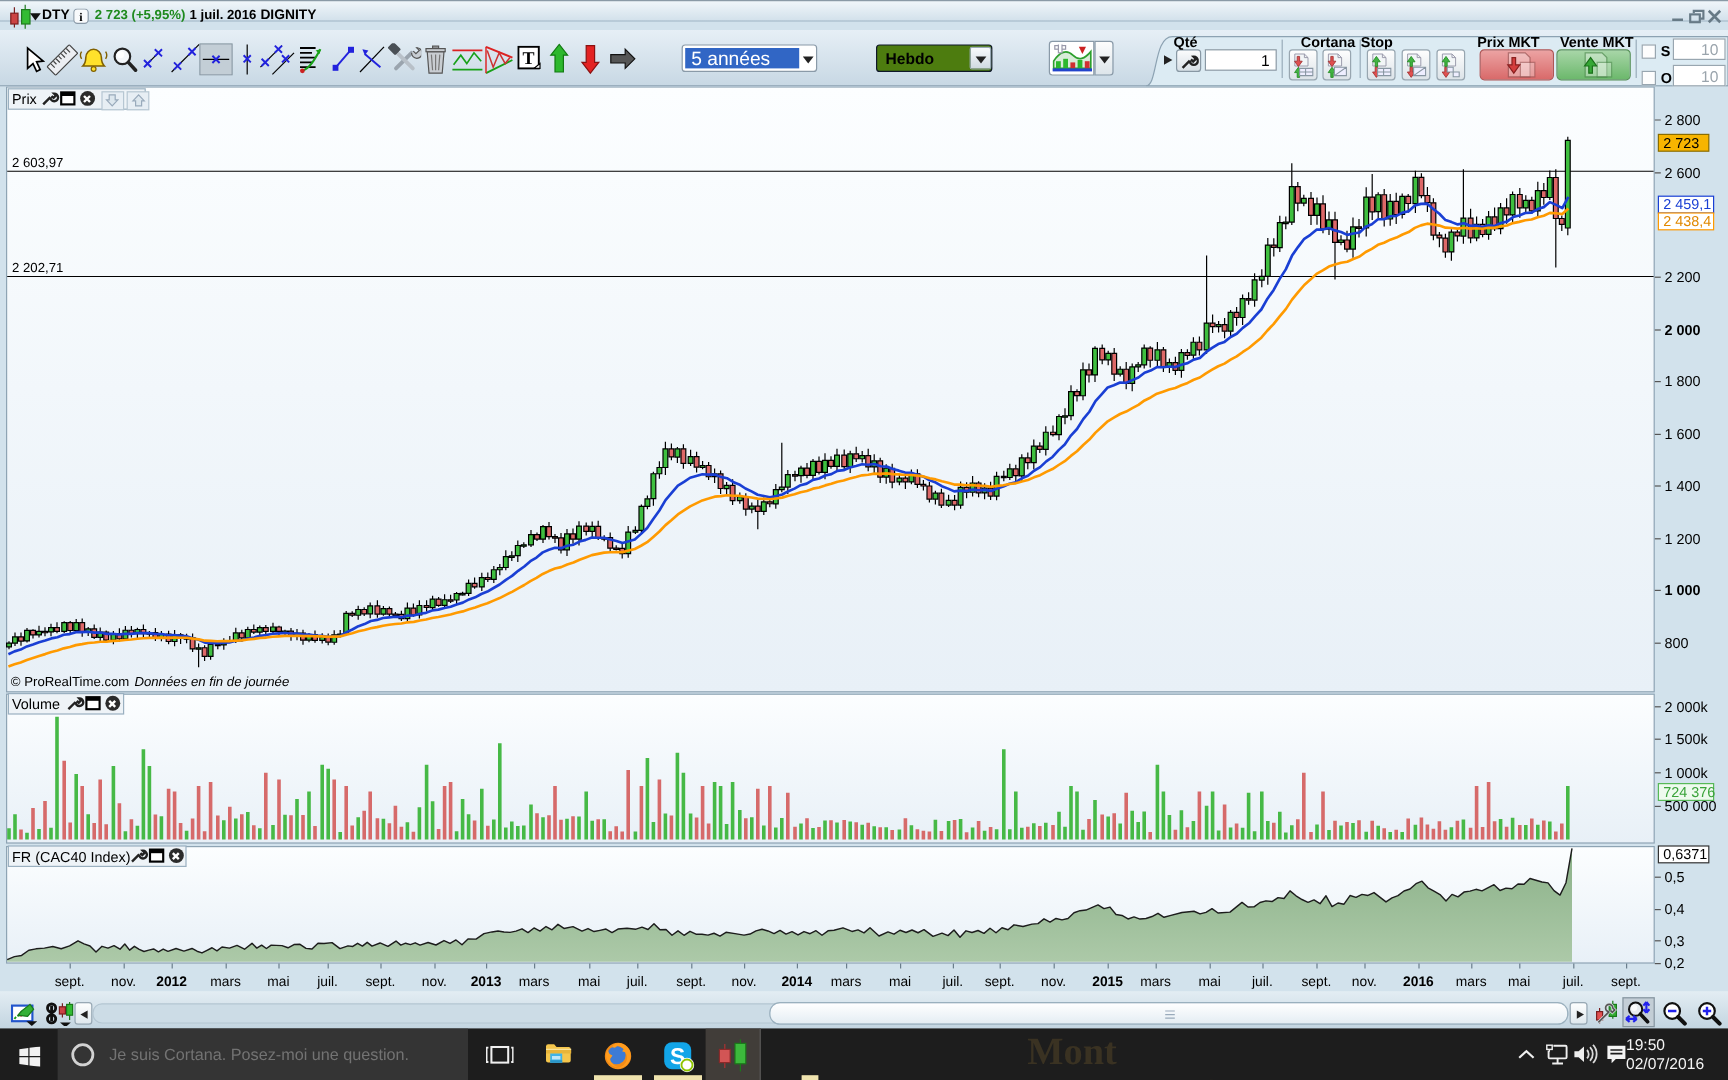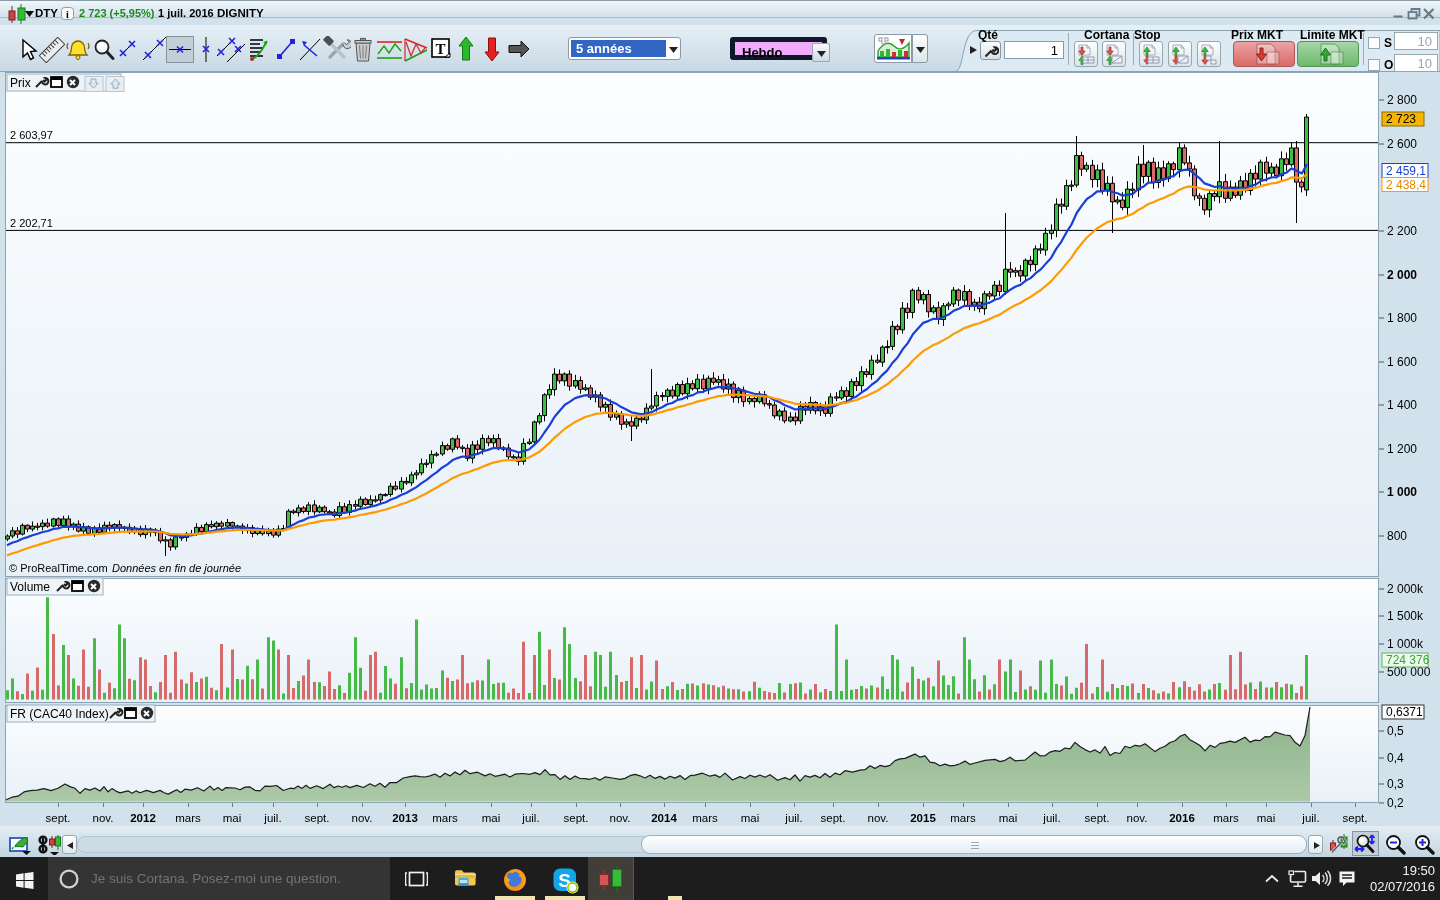--- a/index.html
+++ b/index.html
@@ -130,26 +130,26 @@
     <path d="M9 1 L16 10 H12.5 V24 H5.5 V10 H2 Z" fill="#2db82d" stroke="#127a12"></path>
   </svg>
 <svg class="abs" style="left:483px;top:36px" width="18" height="26">
     <path d="M9 25 L16 16 H12.5 V2 H5.5 V16 H2 Z" fill="#e32222" stroke="#8a1111"></path>
   </svg>
 <svg class="abs" style="left:508px;top:38px" width="22" height="22">
     <path d="M1 7.5 H13 V3 L21 11 L13 19 V14.5 H1 Z" fill="#555" stroke="#111"></path>
   </svg>
 <div class="abs" style="left:568px;top:37px;width:113px;height:23px;background:#fff;border:1px solid #8a9aa8;border-radius:3px">
     <div class="abs" style="left:2px;top:2px;width:95px;height:17px;background:#3166c5"></div>
-    <div class="abs" style="left:7px;top:3px;color:#fff;font-weight:bold;font-size:13px">5 années</div>
+    <div class="abs" style="left:7px;top:3px;color:#fff;font-weight:normal;font-size:16px">5 années</div>
     <svg class="abs" style="left:98px;top:7px" width="13" height="9">
       <path d="M2 2 h9 l-4.5 6z" fill="#222"></path>
     </svg>
   </div>
-<div class="abs" style="left:730px;top:37px;width:97px;height:23px;background:#f0abfc;border:5px solid #0f172a;border-radius:3px">
+<div class="abs" style="left:730px;top:37px;width:97px;height:23px;background:#4d7c0f;border:1px solid #0f172a;border-radius:3px">
     <div class="abs" style="left:7px;top:3px;color:#000;font-weight:bold;font-size:13px">Hebdo</div>
     <div class="abs" style="left:77px;top:1px;width:18px;height:19px;background:linear-gradient(#f8fafc,#cfd9e1);border:1px solid #98a8b4;border-radius:2px">
       <svg class="abs" style="left:3px;top:6px" width="12" height="8">
         <path d="M1 1 h9 l-4.5 6z" fill="#222"></path>
       </svg>
     </div>
   </div>
 <div class="abs" style="left:874px;top:34px;width:38px;height:29px;background:#fff;border:1px solid #8a9aa8;border-radius:3px 0 0 3px">
     <svg class="abs" style="left:2px;top:2px" width="33" height="24">
       <path d="M1 14 C6 6 12 4 17 9 C22 14 27 12 32 6 L32 20 L1 20 Z" fill="#d8ecd8" stroke="#2da02d" stroke-width="1.4"></path>
@@ -225,21 +225,21 @@
 <div class="abs" style="left:1197px;top:41px;width:24px;height:26px;background:linear-gradient(#fefefe,#dce3e8);border:1px solid #98a6b0;border-radius:3px">
     <svg class="abs" style="left:1px;top:2px" width="20" height="21">
       <path d="M3 1 h8 l3 3 v7 h-11 z" fill="#f2f5f7" stroke="#99a" stroke-width="0.8"></path>
       <path d="M11 1 v3 h3" fill="none" stroke="#99a" stroke-width="0.8"></path>
       <path d="M5.5 11.5 v-4 h2.2 l-3.2 -4.5 -3.2 4.5 h2.2 v4z" fill="#42b442" stroke="#1f8a1f" stroke-width="0.7" transform="translate(1.5,0)"></path>
       <path d="M5.5 3 v4 h2.2 l-3.2 4.5 -3.2 -4.5 h2.2 v-4z" fill="#e05050" stroke="#a03030" stroke-width="0.7" transform="translate(1.5,9)"></path>
       <path d="M7 12 h5 v4 h-5z M12 16 h5 v4 h-5 z" fill="#eef" stroke="#8896a2" stroke-width="0.9"></path>
     </svg>
   </div>
 <div class="abs tb-txt" style="left:1231px;top:28px">Prix MKT</div>
-<div class="abs tb-txt" style="left:1300px;top:28px">Limite MKT</div>
+<div class="abs tb-txt" style="left:1300px;top:28px">Vente MKT</div>
 <div class="abs" style="left:1233px;top:41px;width:62px;height:26px;background:linear-gradient(#eca3a3,#d96a6a);border:1px solid #b05555;border-radius:4px">
     <svg class="abs" style="left:5px;top:-2px" width="52" height="28">
       <path d="M18 4 h14 l4 4 v16 h-18z" fill="#ffffff" fill-opacity="0.35" stroke="#884444" stroke-opacity="0.6"></path>
       <path d="M28 12 h12 v12 h-12z" fill="#ffffff" fill-opacity="0.3" stroke="#884444" stroke-opacity="0.5"></path>
       <path d="M24 8 v6 h3.5 l-5 7 -5 -7 H21 v-6z" fill="#d43c3c" stroke="#8a2020"></path>
     </svg>
   </div>
 <div class="abs" style="left:1297px;top:41px;width:62px;height:26px;background:linear-gradient(#a8d6a8,#6cb86c);border:1px solid #559055;border-radius:4px">
     <svg class="abs" style="left:5px;top:-2px" width="52" height="28">
       <path d="M18 4 h14 l4 4 v16 h-18z" fill="#ffffff" fill-opacity="0.35" stroke="#3a7a3a" stroke-opacity="0.6"></path>
@@ -488,20 +488,21 @@
       <path d="M14.5 14.5 L20 20" stroke="#111" stroke-width="3.4" stroke-linecap="round"></path>
     </svg>
     <svg class="abs" style="left:1413px;top:7px" width="24" height="22">
       <circle cx="9.5" cy="9.5" r="6.5" fill="#fff" stroke="#111" stroke-width="1.8"></circle>
       <path d="M6 9.5 h7 M9.5 6 v7" stroke="#2222ee" stroke-width="2"></path>
       <path d="M14.5 14.5 L20 20" stroke="#111" stroke-width="3.4" stroke-linecap="round"></path>
     </svg>
   </div>
 <div id="taskbar">
     <div class="abs" style="left:114px;top:1px;width:92px;height:22px;background:#26221d"></div>
+    <div class="abs" style="left:856px;top:1px;width:340px;height:42px;overflow:hidden;color:#3a3222;font-family:'Liberation Serif',serif;font-weight:bold;font-size:32px">Mont<div style="position:absolute;left:-70px;top:37px;font-size:30px;color:#332d20">de Saint-Marcouf</div></div>
     <div class="abs" style="left:495px;top:39px;width:40px;height:4px;background:#efe3ae"></div>
     <div class="abs" style="left:545px;top:39px;width:40px;height:4px;background:#efe3ae"></div>
     <div class="abs" style="left:668px;top:39px;width:14px;height:4px;background:#efe3ae"></div>
     <svg class="abs" style="left:16px;top:15px" width="18" height="17">
       <path d="M0 2.4 L7.6 1.3 V8 H0z M8.6 1.15 L17.5 0 V8 H8.6z M0 9 H7.6 V15.7 L0 14.6z M8.6 9 H17.5 V17 L8.6 15.85z" fill="#f2f2f2"></path>
     </svg>
     <div class="abs" style="left:48px;top:0;width:342px;height:43px;background:#343434"></div>
     <svg class="abs" style="left:58px;top:11px" width="22" height="22">
       <circle cx="11" cy="11" r="8.4" fill="none" stroke="#d2d2d2" stroke-width="2.3"></circle>
     </svg>
@@ -549,13 +550,13 @@
       <path d="M4.2 5.5 v2" stroke="#eee"></path>
     </svg>
     <svg class="abs" style="left:1311px;top:13px" width="22" height="17">
       <path d="M1 6 h3.5 L9 2 V15 L4.5 11 H1z" fill="#eee"></path>
       <path d="M11.5 5 a5 5 0 0 1 0 7 M14 2.6 a8.2 8.2 0 0 1 0 11.4 M16.5 0.8 a10.8 10.8 0 0 1 0 15" stroke="#eee" stroke-width="1.5" fill="none" opacity="0.9"></path>
     </svg>
     <svg class="abs" style="left:1338px;top:13px" width="20" height="18">
       <path d="M1.5 1.5 h15 v11 h-8 l-3.5 3.5 v-3.5 h-3.5z" fill="#f4f4f4"></path>
       <path d="M4 5 h10 M4 8 h10" stroke="#1d1d1d" stroke-width="1.4"></path>
     </svg>
-    <div class="abs" style="left:1355px;top:6px;width:80px;height:32px;color:#f4f4f4;font-size:13px;text-align:right;line-height:16px">19:50<br>02/07/2016</div>
+    <div class="abs" style="left:1355px;top:6px;width:80px;height:32px;color:#f4f4f4;font-size:13px;text-align:left;line-height:16px">19:50<br>02/07/2016</div>
   </div>
 </body></html>

